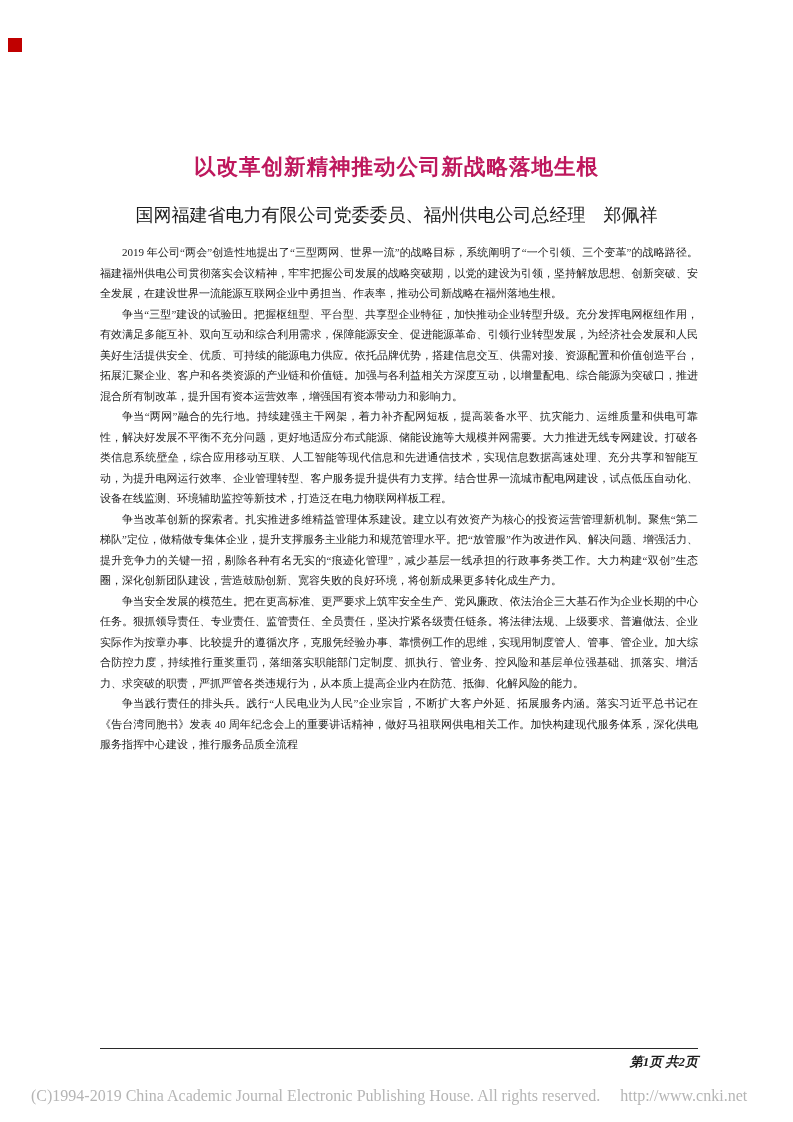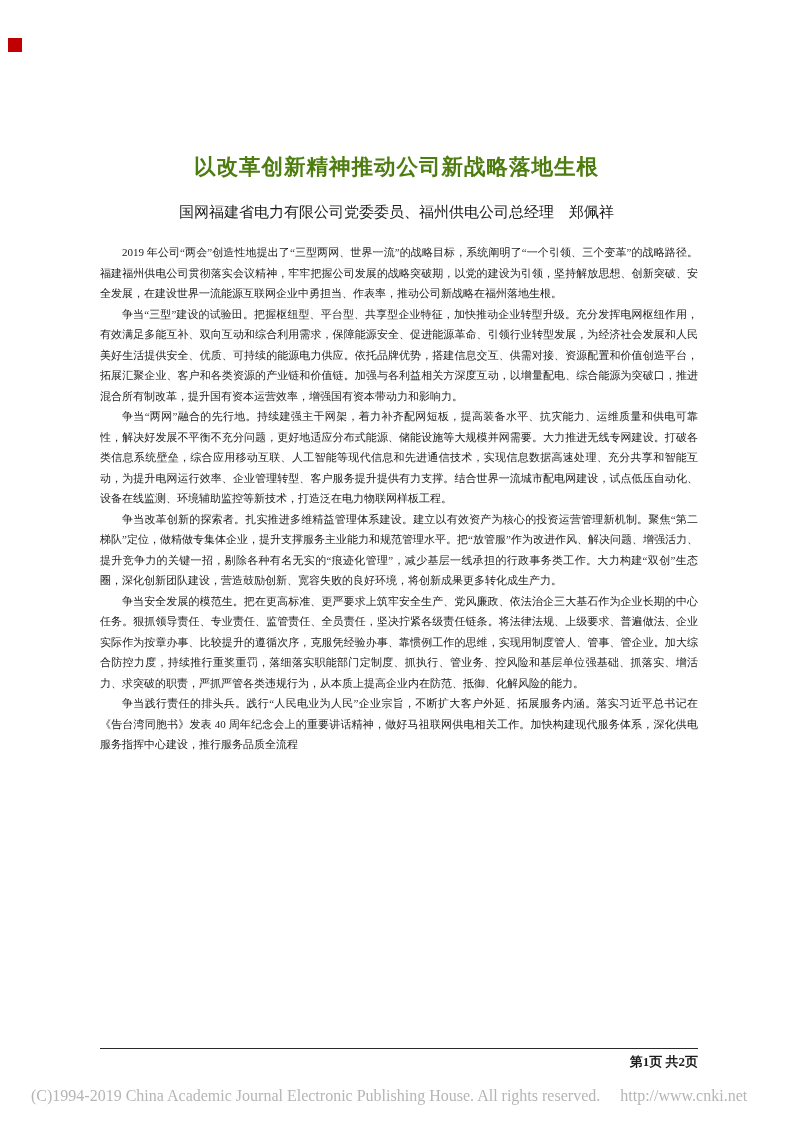--- a/index.html
+++ b/index.html
@@ -31,29 +31,29 @@
   .title {
     position: absolute;
     left: 60px;
     width: 673px;
     top: 152px;
     text-align: center;
     font-family: "Liberation Sans", "DejaVu Sans", sans-serif;
     font-weight: 700;
     font-size: 21.5px;
     letter-spacing: 1px;
-    color: #4d7c0f;
+    color: #be185d;
   }
   .byline {
     position: absolute;
     left: 60px;
     width: 673px;
     top: 203px;
     text-align: center;
-    font-size: 15px;
+    font-size: 18px;
     color: #1b1b1b;
   }
   .body {
     position: absolute;
     left: 100px;
     width: 598px;
     top: 242px;
     height: 800px;
     overflow: hidden;
     font-size: 11px;
@@ -74,20 +74,21 @@
   }
   .page-indicator {
     position: absolute;
     left: 100px;
     width: 598px;
     top: 1053px;
     text-align: right;
     font-size: 13px;
     font-weight: 700;
     color: #1b1b1b;
+    font-style: italic;
   }
   .copyright {
     position: absolute;
     left: 31px;
     top: 1087px;
     width: 740px;
     font-size: 16px;
     white-space: nowrap;
   }
   .copyright .url { margin-left: 20px; }

